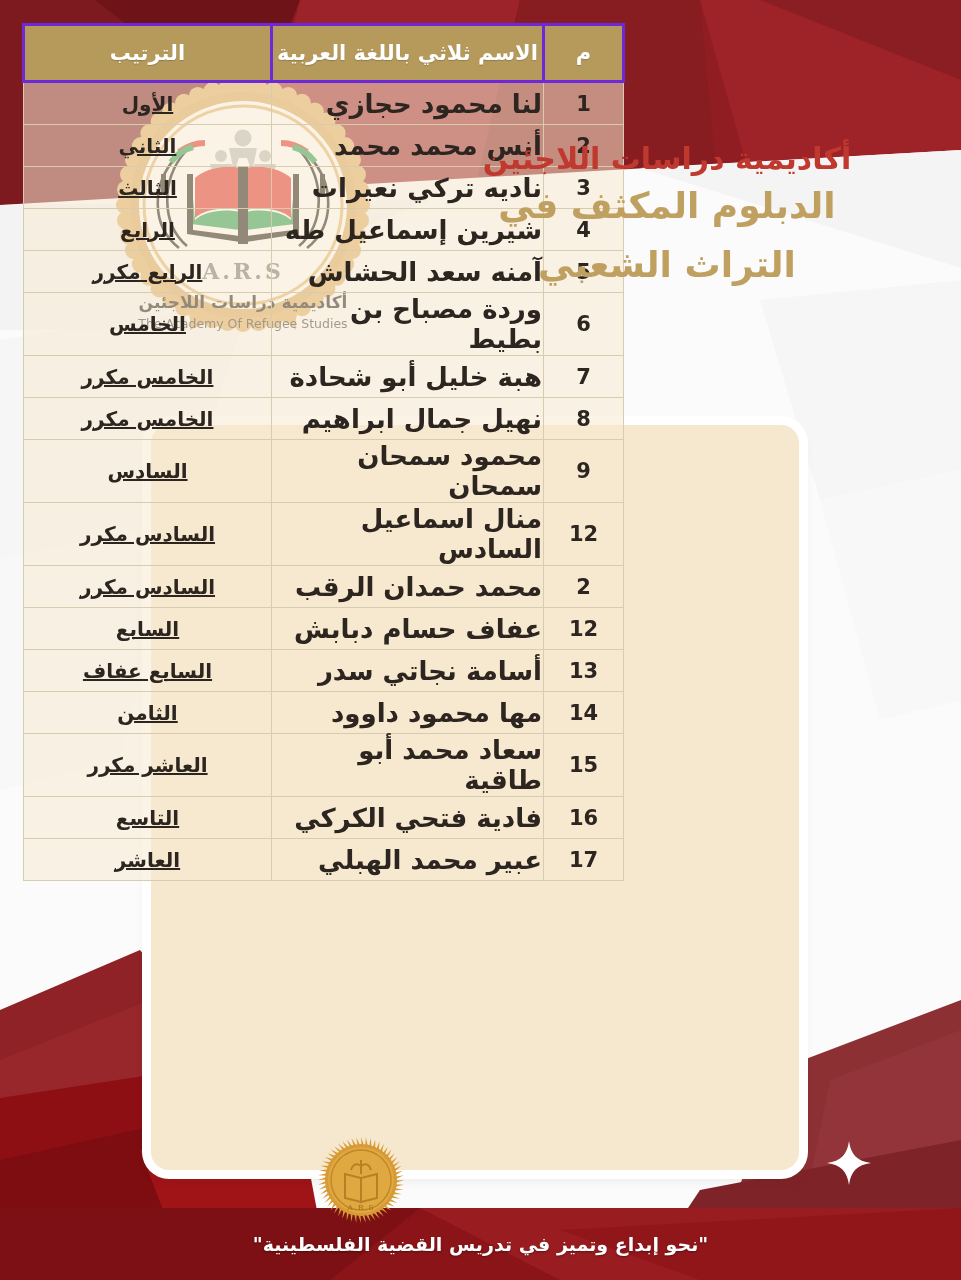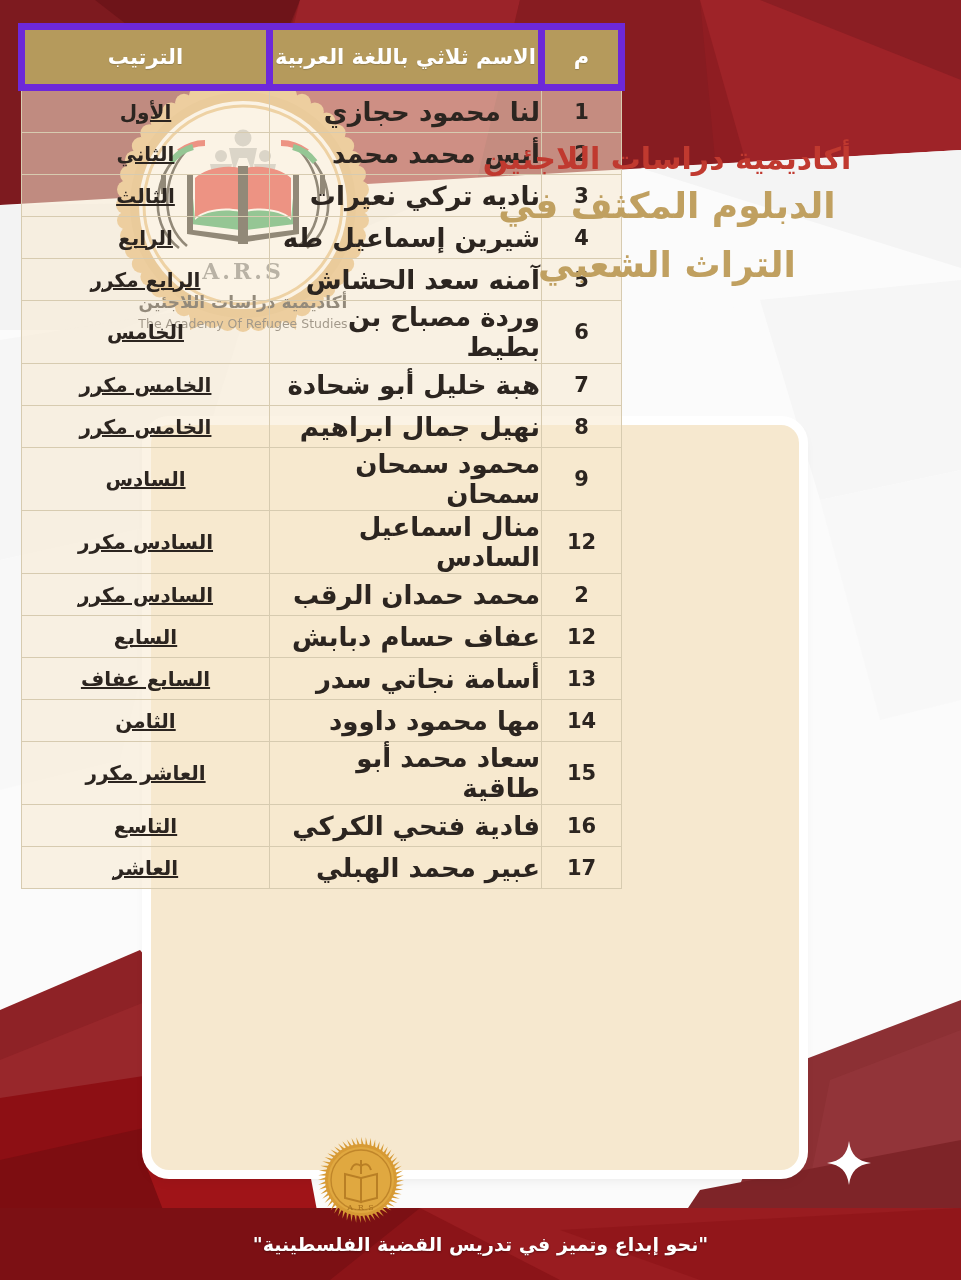--- a/index.html
+++ b/index.html
@@ -47,21 +47,21 @@
     background:#f6e8cf;border-radius:18px;z-index:3;
     box-shadow:0 0 0 9px #ffffff, 0 6px 16px rgba(0,0,0,.13);
   }
   #table-wrap{position:absolute;left:25px;top:23px;width:600px;z-index:4;}
   table{border-collapse:collapse;width:600px;direction:rtl;table-layout:fixed;}
   col.c-num{width:80px;}
   col.c-name{width:272px;}
   col.c-rank{width:248px;}
   thead th{
     background:#b59a5c;color:#ffffff;font-weight:bold;font-size:21px;
-    height:52px;border:7px solid #6d28d9;text-align:center;
+    height:52px;border:3px solid #6d28d9;text-align:center;
     text-shadow:0 1px 1px rgba(0,0,0,.18);
   }
   tbody td{
     height:39px;border:1px solid #d7cbb0;text-align:center;
     font-size:20px;font-weight:bold;color:#2c2520;
     background:rgba(248,234,207,.55);
   }
   tbody td.num{font-size:21px;}
   tbody td.name{font-size:26px;text-align:right;}
   tbody td.rank{font-size:20px;text-decoration:underline;}

